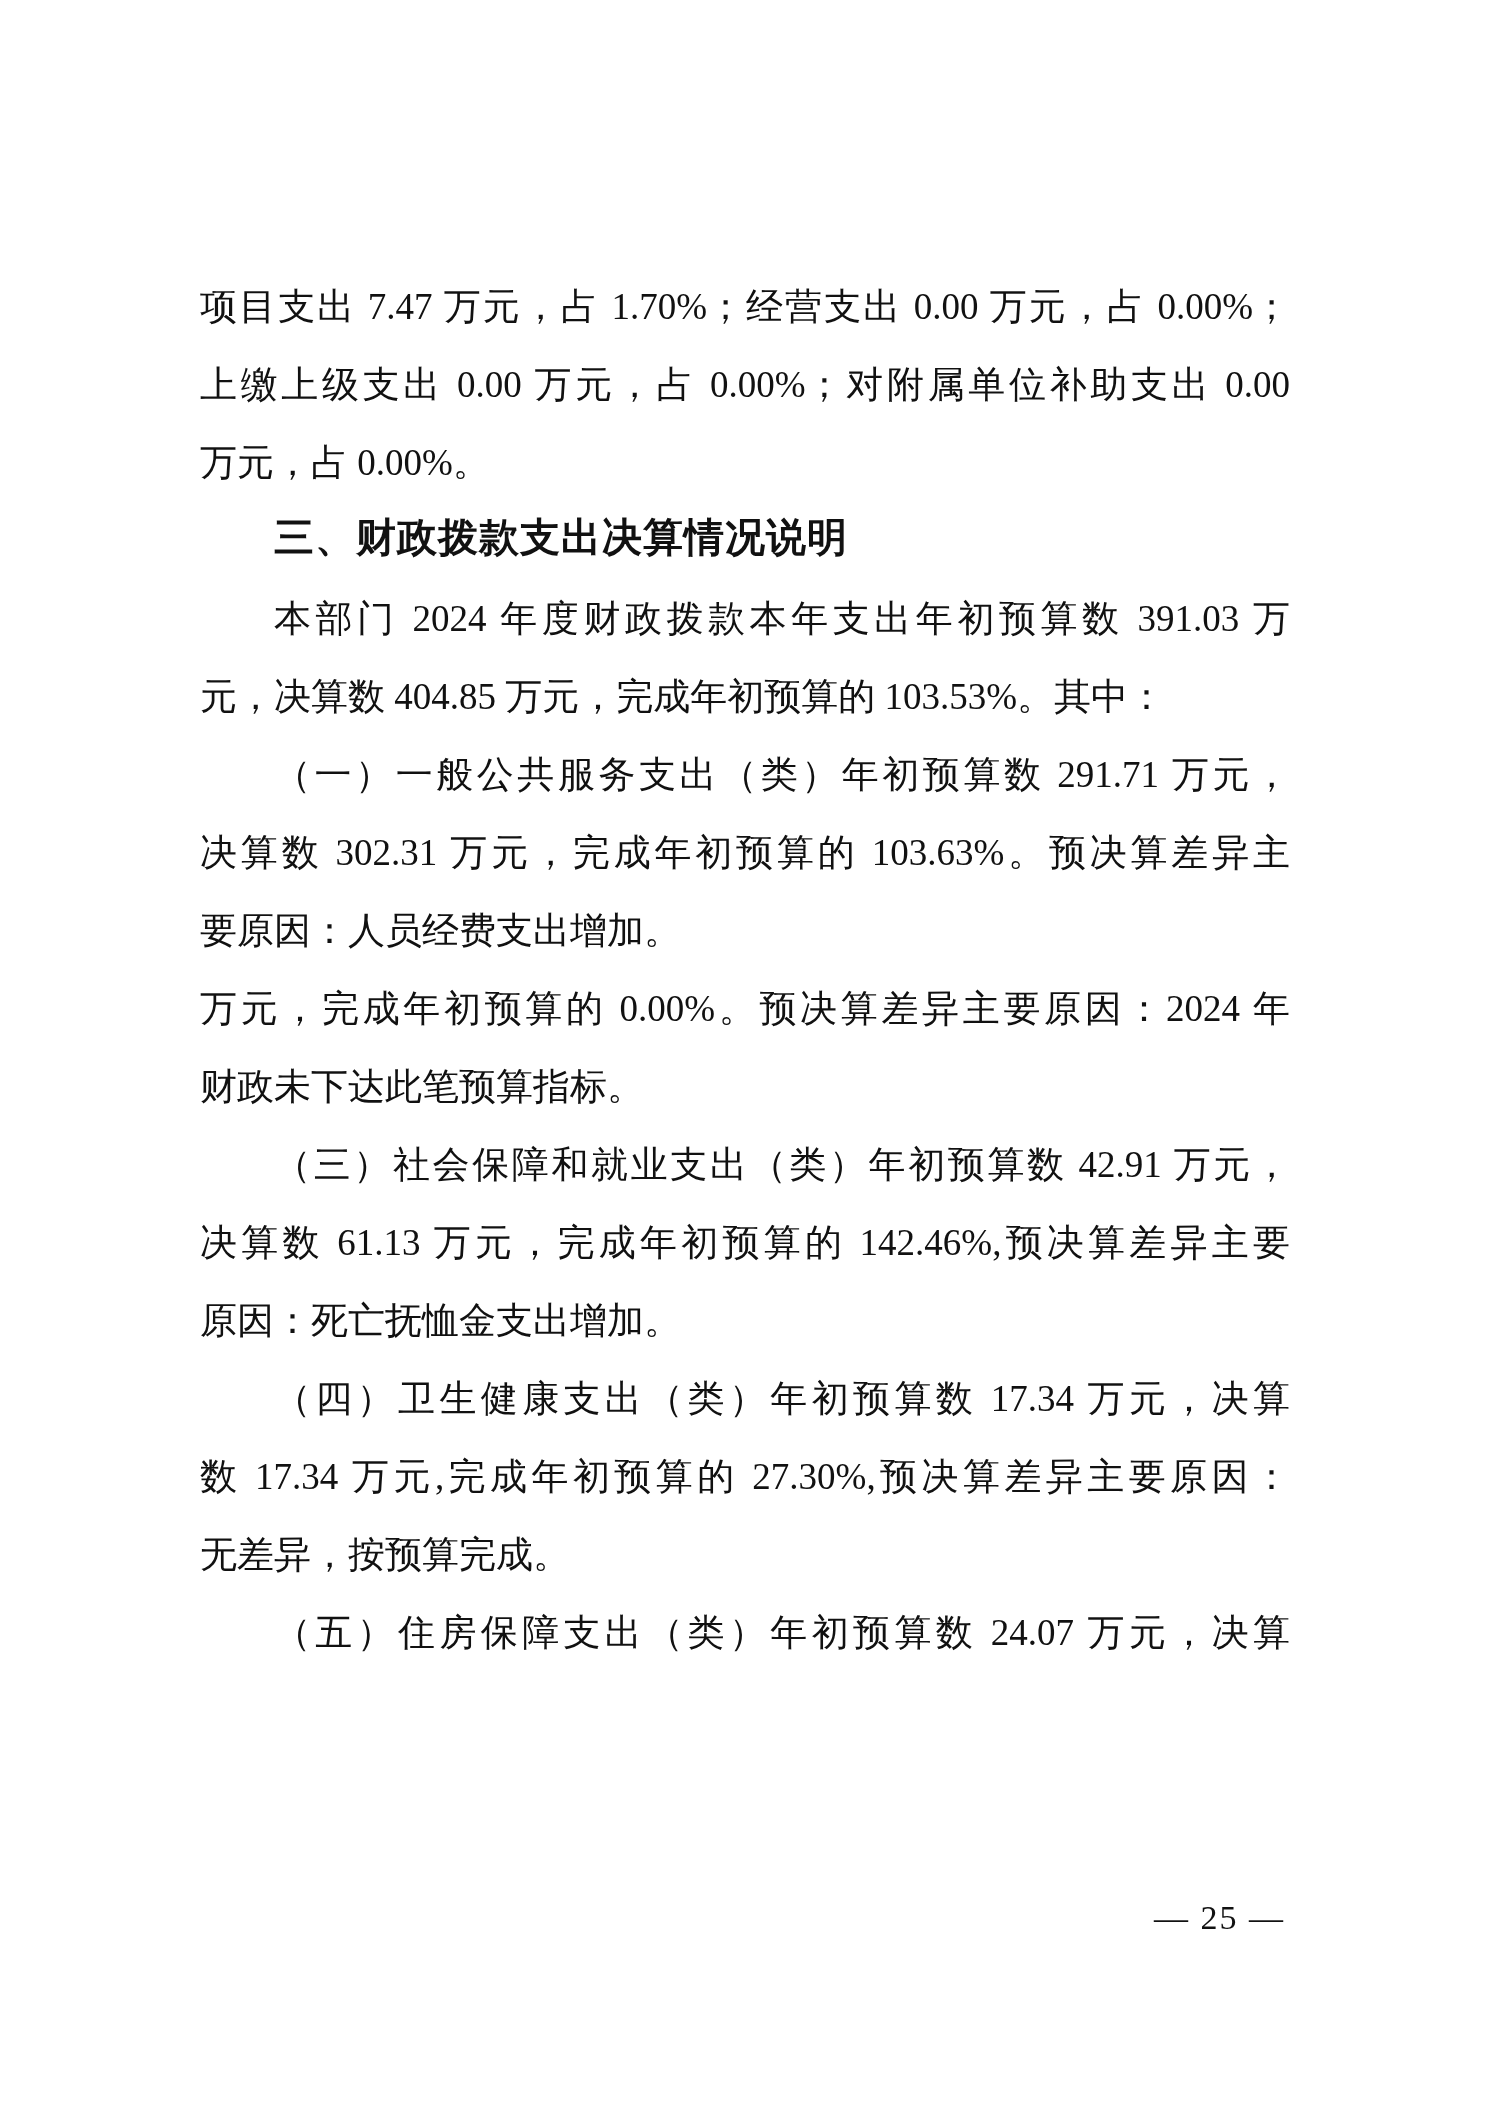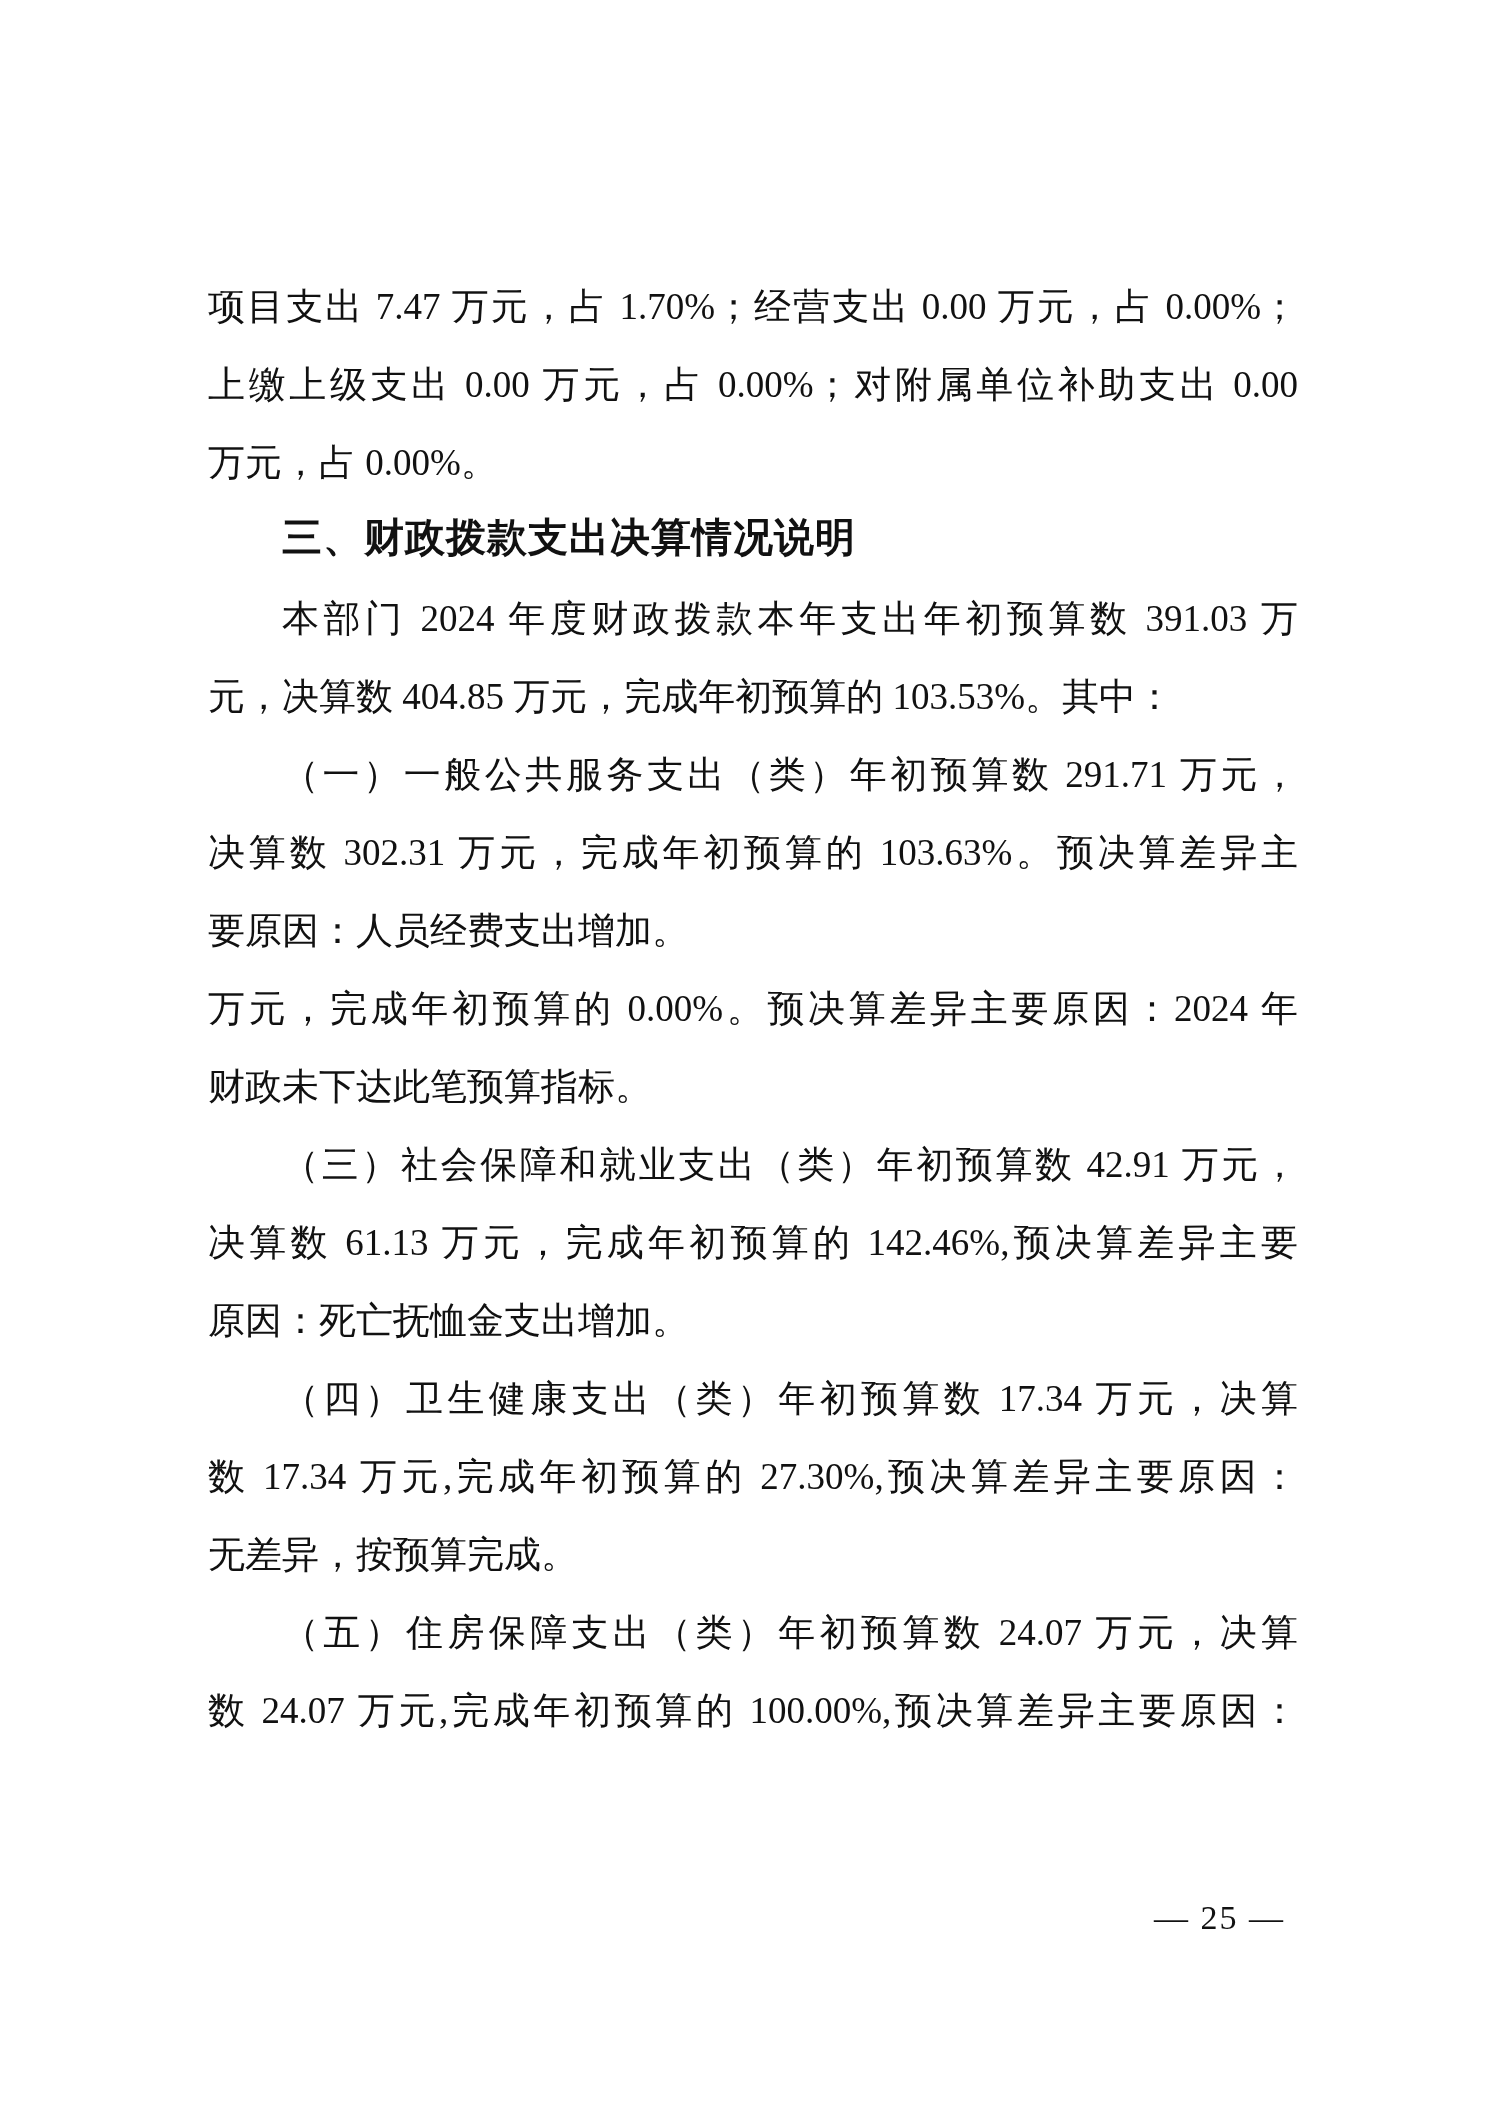--- a/index.html
+++ b/index.html
@@ -11,21 +11,21 @@
     position: relative;
     width: 1488px;
     height: 2104px;
     background: #ffffff;
     overflow: hidden;
     font-family: "Liberation Serif", serif;
     color: #111111;
   }
   .text-block {
     position: absolute;
-    left: 208px;
+    left: 200px;
     top: 268px;
     width: 1090px;
   }
   .ln {
     height: 78px;
     line-height: 78px;
     font-size: 37px;
     white-space: normal;
     word-break: break-all;
     overflow: hidden;
@@ -74,17 +74,16 @@
     <div class="ln">要原因：人员经费支出增加。</div>
     <div class="ln j">万元，完成年初预算的 0.00%。预决算差异主要原因：2024 年</div>
     <div class="ln">财政未下达此笔预算指标。</div>
     <div class="ln ind j">（三）社会保障和就业支出（类）年初预算数 42.91 万元，</div>
     <div class="ln j">决算数 61.13 万元，完成年初预算的 142.46%,预决算差异主要</div>
     <div class="ln">原因：死亡抚恤金支出增加。</div>
     <div class="ln ind j">（四）卫生健康支出（类）年初预算数 17.34 万元，决算</div>
     <div class="ln j">数 17.34 万元,完成年初预算的 27.30%,预决算差异主要原因：</div>
     <div class="ln">无差异，按预算完成。</div>
     <div class="ln ind j">（五）住房保障支出（类）年初预算数 24.07 万元，决算</div>
-    <div class="ln j">数 24.07 万元,完成年初预算的 100.00%,预决算差异主要原因：</div>
   </div>
 
   <div class="page-number">— 25 —</div>
 </div>
 
 </body></html>

